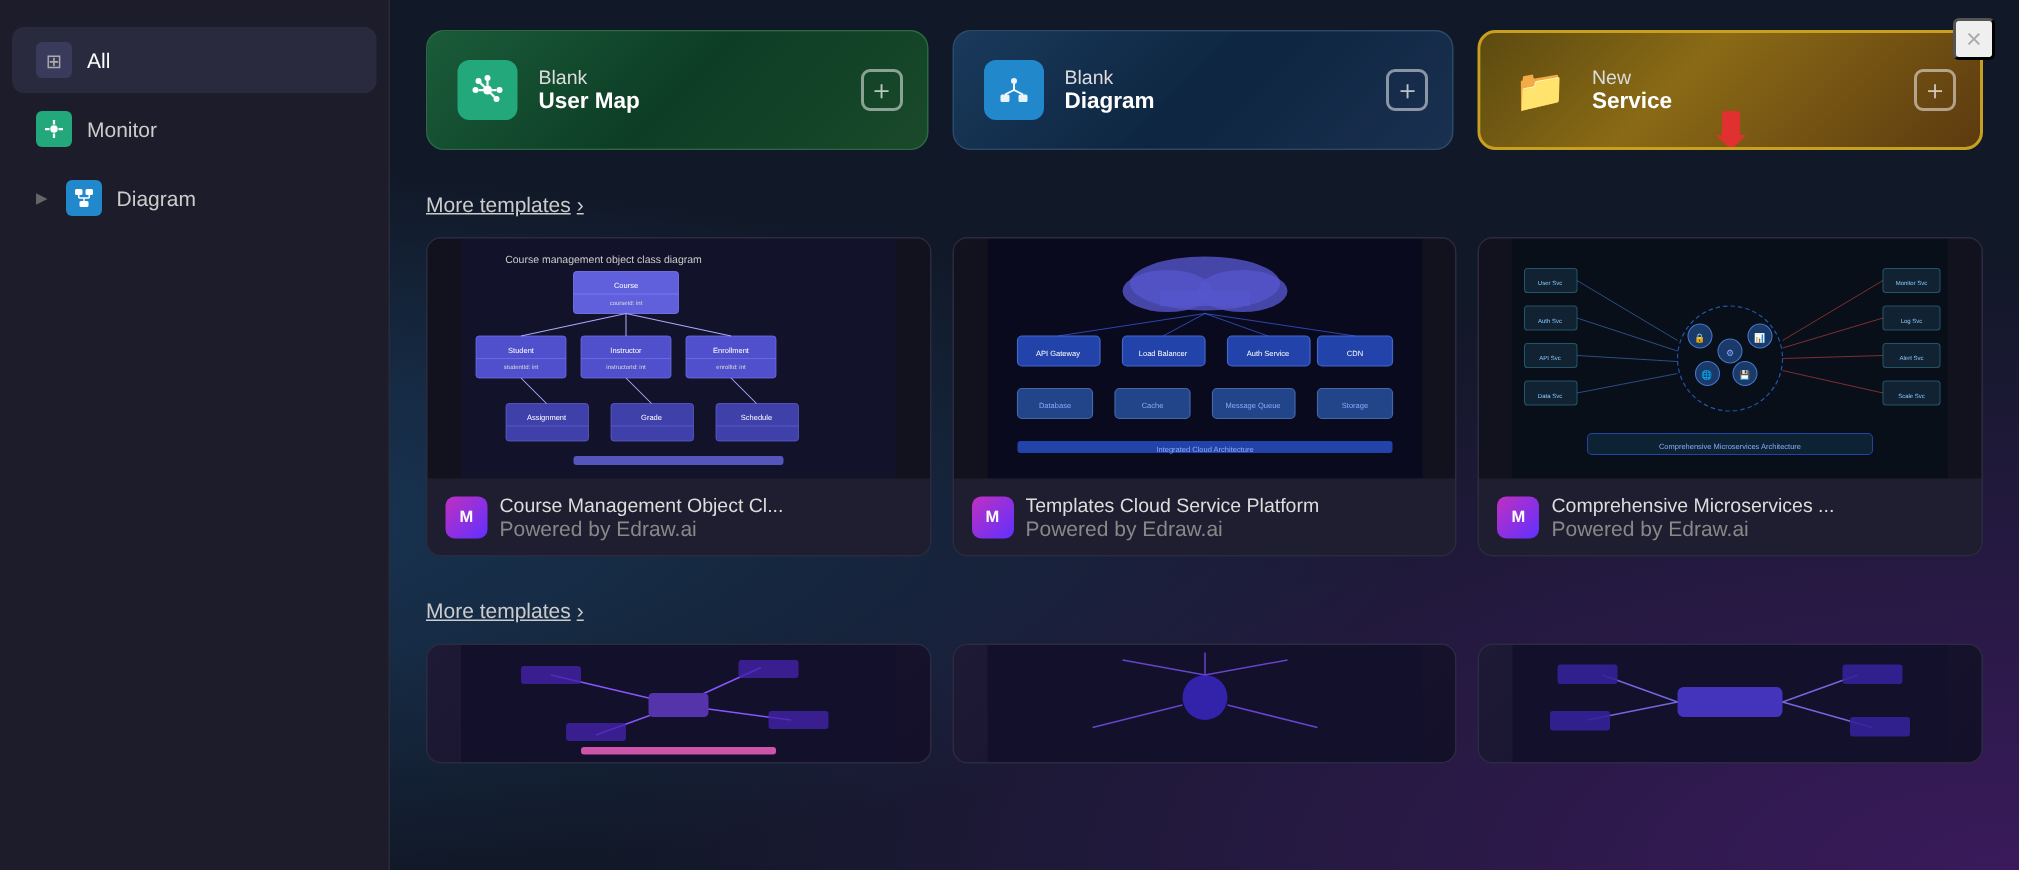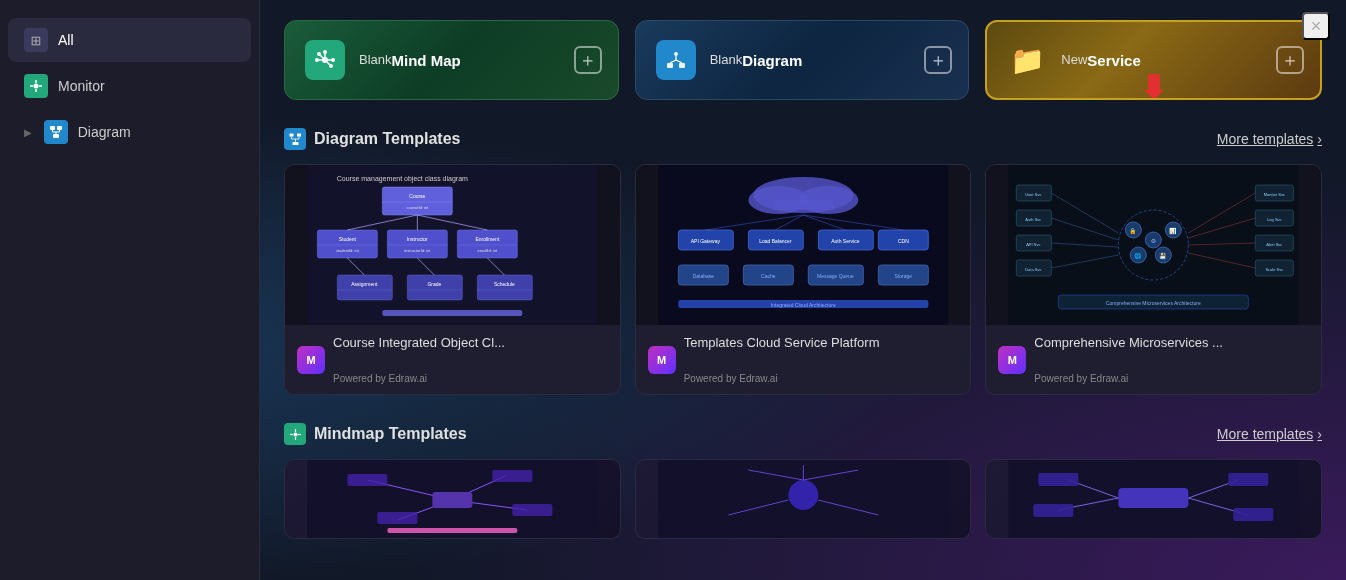--- a/index.html
+++ b/index.html
@@ -150,21 +150,21 @@
       font-size: 20px;
       flex-shrink: 0;
     }
 
     .quick-card.mindmap .quick-card-icon { background: #22a87a; }
     .quick-card.diagram .quick-card-icon { background: #2288cc; }
     .quick-card.new-project .quick-card-icon { background: transparent; font-size: 28px; }
 
     .quick-card-text {
       display: flex;
-      flex-direction: row;
+      flex-direction: column;
       color: #fff;
     }
 
     .quick-card-text .label1 {
       font-size: 13px;
       color: #ddd;
       font-weight: 400;
     }
 
     .quick-card-text .label2 {
@@ -279,23 +279,22 @@
       font-size: 13px;
       color: #ddd;
       font-weight: 500;
       white-space: nowrap;
       overflow: hidden;
       text-overflow: ellipsis;
       max-width: 220px;
     }
 
     .template-text .powered {
-      font-size: 10px;
+      font-size: 14px;
       color: #888;
-      margin-top: 23px;
     }
 
     
     .preview-svg {
       width: 100%;
       height: 100%;
     }
   </style>
 </head>
 <body>
@@ -354,21 +353,21 @@
           <circle cx="19" cy="11" r="2" fill="white"></circle>
           <line x1="14" y1="11" x2="17" y2="11" stroke="white" stroke-width="1.5"></line>
           <circle cx="5" cy="5" r="2" fill="white"></circle>
           <line x1="6.4" y1="6.4" x2="9" y2="9" stroke="white" stroke-width="1.5"></line>
           <circle cx="17" cy="17" r="2" fill="white"></circle>
           <line x1="13" y1="13" x2="15.6" y2="15.6" stroke="white" stroke-width="1.5"></line>
         </svg>
       </div>
       <div class="quick-card-text">
         <span class="label1">Blank</span>
-        <span class="label2">Mind Map</span>
+        <span class="label2">User Map</span>
       </div>
       <div class="quick-card-plus">＋</div>
     </div>
 
     <div class="quick-card diagram">
       <div class="quick-card-icon">
         <svg width="22" height="22" viewBox="0 0 22 22" fill="none">
           <circle cx="11" cy="5" r="2" fill="white" opacity="0.9"></circle>
           <rect x="2" y="14" width="6" height="5" rx="1" fill="white" opacity="0.9"></rect>
           <rect x="14" y="14" width="6" height="5" rx="1" fill="white" opacity="0.9"></rect>
@@ -395,34 +394,20 @@
       <div style="position:absolute; bottom:-2px; left:50%; transform:translateX(-50%); display:flex; flex-direction:column; align-items:center;">
         <div style="width:12px; height:16px; background:#e03030; border-radius:2px 2px 0 0;"></div>
         <div style="width:0; height:0; border-left:10px solid transparent; border-right:10px solid transparent; border-top:10px solid #e03030;"></div>
       </div>
     </div>
 
   </div>
 
   <div>
     <div class="section-header">
-      <div class="section-title">
-        <div class="section-icon diagram">
-          <svg width="13" height="13" viewBox="0 0 13 13" fill="none">
-            <rect x="0.5" y="0.5" width="4" height="3" rx="0.5" fill="white"></rect>
-            <rect x="8" y="0.5" width="4" height="3" rx="0.5" fill="white"></rect>
-            <rect x="3.5" y="9" width="6" height="3" rx="0.5" fill="white"></rect>
-            <line x1="2.5" y1="3.5" x2="2.5" y2="6" stroke="white" stroke-width="0.8"></line>
-            <line x1="10" y1="3.5" x2="10" y2="6" stroke="white" stroke-width="0.8"></line>
-            <line x1="2.5" y1="6" x2="10" y2="6" stroke="white" stroke-width="0.8"></line>
-            <line x1="6.5" y1="6" x2="6.5" y2="9" stroke="white" stroke-width="0.8"></line>
-          </svg>
-        </div>
-        <span>Diagram Templates</span>
-      </div>
       <div class="more-templates">
         <span>More templates</span>
         <span>›</span>
       </div>
     </div>
 
     <div class="template-grid">
 
       <div class="template-card">
         <div class="template-preview">
@@ -468,21 +453,21 @@
             <line x1="40" y1="93" x2="57" y2="110" stroke="#aaaaff" stroke-width="0.7"></line>
             <line x1="110" y1="93" x2="127" y2="110" stroke="#aaaaff" stroke-width="0.7"></line>
             <line x1="180" y1="93" x2="197" y2="110" stroke="#aaaaff" stroke-width="0.7"></line>
 
             <rect x="75" y="145" width="140" height="6" rx="2" fill="#5555bb"></rect>
           </svg>
         </div>
         <div class="template-info">
           <div class="template-logo">M</div>
           <div class="template-text">
-            <div class="name">Course Integrated Object Cl...</div>
+            <div class="name">Course Management Object Cl...</div>
             <div class="powered">Powered by Edraw.ai</div>
           </div>
         </div>
       </div>
 
       <div class="template-card">
         <div class="template-preview">
           <svg class="preview-svg" viewBox="0 0 290 160" xmlns="http://www.w3.org/2000/svg">
             <rect width="290" height="160" fill="#0a0a1e"></rect>
 
@@ -600,32 +585,20 @@
             <div class="powered">Powered by Edraw.ai</div>
           </div>
         </div>
       </div>
 
     </div>
   </div>
 
   <div>
     <div class="section-header">
-      <div class="section-title">
-        <div class="section-icon mindmap">
-          <svg width="13" height="13" viewBox="0 0 13 13" fill="none">
-            <circle cx="6.5" cy="6.5" r="2" fill="white"></circle>
-            <line x1="6.5" y1="1" x2="6.5" y2="4" stroke="white" stroke-width="1.2"></line>
-            <line x1="6.5" y1="9" x2="6.5" y2="12" stroke="white" stroke-width="1.2"></line>
-            <line x1="1" y1="6.5" x2="4" y2="6.5" stroke="white" stroke-width="1.2"></line>
-            <line x1="9" y1="6.5" x2="12" y2="6.5" stroke="white" stroke-width="1.2"></line>
-          </svg>
-        </div>
-        <span>Mindmap Templates</span>
-      </div>
       <div class="more-templates">
         <span>More templates</span>
         <span>›</span>
       </div>
     </div>
 
     <div style="display:flex; gap:14px; height:80px;">
       <div style="flex:1; height:80px; border-radius:10px; background: linear-gradient(135deg, #1e1a35, #14102a); border:1px solid #2a2a40; overflow:hidden; position:relative;">
         <svg width="100%" height="80" viewBox="0 0 290 80">
           <rect width="290" height="80" fill="#12102a"></rect>

